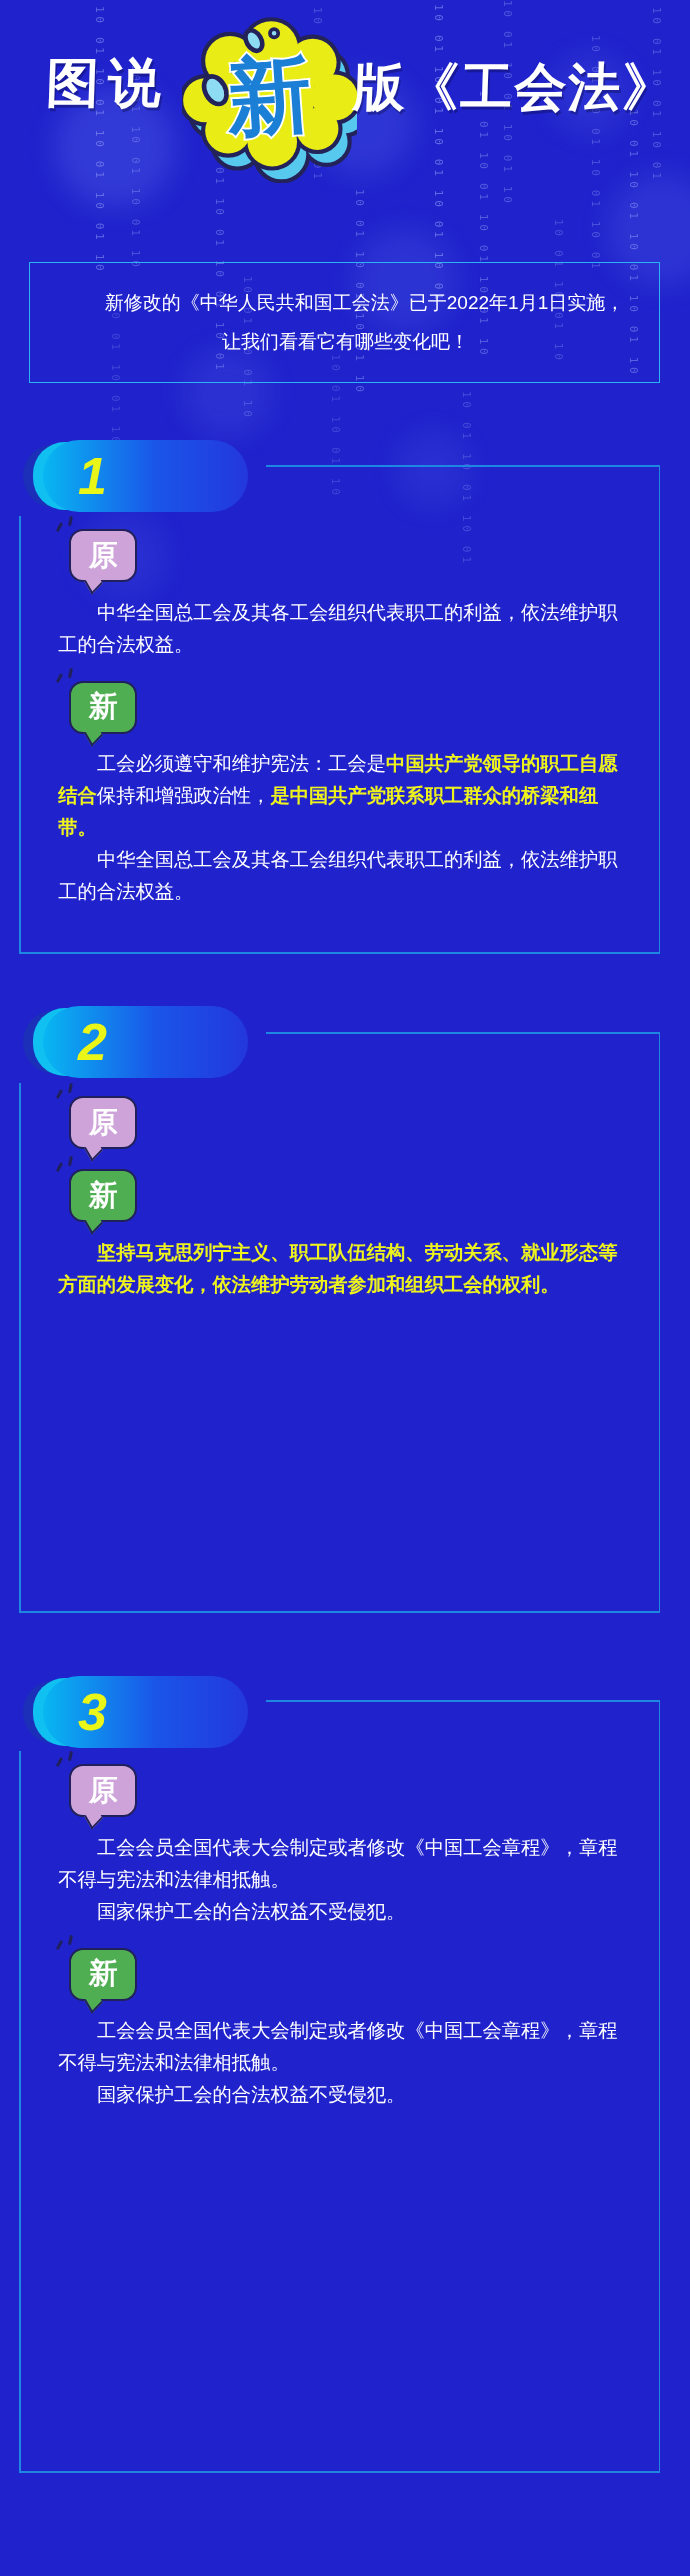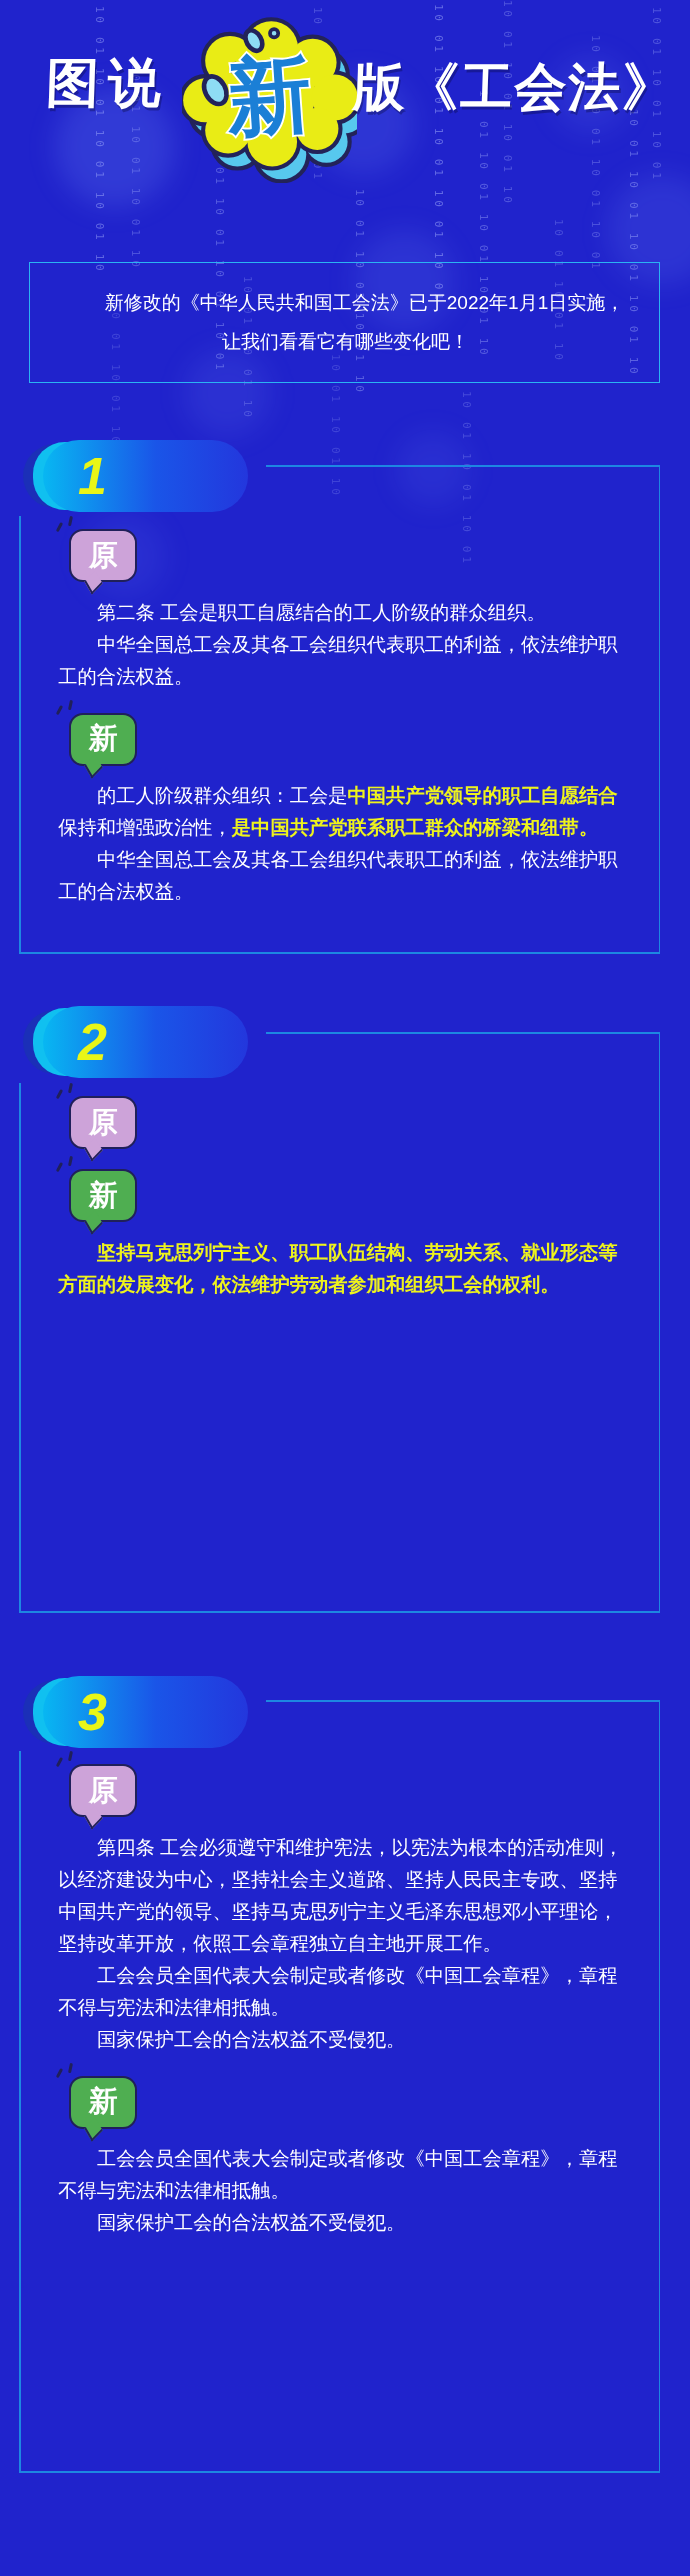--- a/index.html
+++ b/index.html
@@ -201,29 +201,28 @@
         <div class="bl top"></div>
         <div class="bl right"></div>
         <div class="bl bottom"></div>
         <div class="bl left"></div>
         <div class="bubble old">
           <span class="tick1"></span>
                <span class="tick2"></span>
                <span class="body">原</span>
                <span class="tail"></span>
         </div>
-        <p class="para"><span>第二条 工会是职工自愿结合的工人阶级的群众组织。</span></p>
         <p class="para"><span>中华全国总工会及其各工会组织代表职工的利益，依法维护职工的合法权益。</span></p>
         <div class="bubble new">
           <span class="tick1"></span>
                <span class="tick2"></span>
                <span class="body">新</span>
                <span class="tail"></span>
         </div>
-        <p class="para"><span>的工人阶级群众组织：工会是</span><span class="hl">中国共产党领导的职工自愿结合</span><span>保持和增强政治性，</span><span class="hl">是中国共产党联系职工群众的桥梁和纽带。</span></p>
+        <p class="para"><span>工会必须遵守和维护宪法：工会是</span><span class="hl">中国共产党领导的职工自愿结合</span><span>保持和增强政治性，</span><span class="hl">是中国共产党联系职工群众的桥梁和纽带。</span></p>
         <p class="para"><span>中华全国总工会及其各工会组织代表职工的利益，依法维护职工的合法权益。</span></p>
       </div>
       <div class="ribbon" style="top: 1006px;">
         <div class="l1"></div>
                <div class="l2"></div>
                <div class="pill"></div>
                <div class="num">2</div>
       </div>
       <div class="card" style="top: 1032px; min-height: 581px;">
         <div class="bl top"></div>
@@ -254,21 +253,20 @@
         <div class="bl top"></div>
         <div class="bl right"></div>
         <div class="bl bottom"></div>
         <div class="bl left"></div>
         <div class="bubble old">
           <span class="tick1"></span>
                <span class="tick2"></span>
                <span class="body">原</span>
                <span class="tail"></span>
         </div>
-        <p class="para"><span>第四条 工会必须遵守和维护宪法，以宪法为根本的活动准则，以经济建设为中心，坚持社会主义道路、坚持人民民主专政、坚持中国共产党的领导、坚持马克思列宁主义毛泽东思想邓小平理论，坚持改革开放，依照工会章程独立自主地开展工作。</span></p>
         <p class="para"><span>工会会员全国代表大会制定或者修改《中国工会章程》，章程不得与宪法和法律相抵触。</span></p>
         <p class="para"><span>国家保护工会的合法权益不受侵犯。</span></p>
         <div class="bubble new">
           <span class="tick1"></span>
                <span class="tick2"></span>
                <span class="body">新</span>
                <span class="tail"></span>
         </div>
         <p class="para"><span>工会会员全国代表大会制定或者修改《中国工会章程》，章程不得与宪法和法律相抵触。</span></p>
         <p class="para"><span>国家保护工会的合法权益不受侵犯。</span></p>

